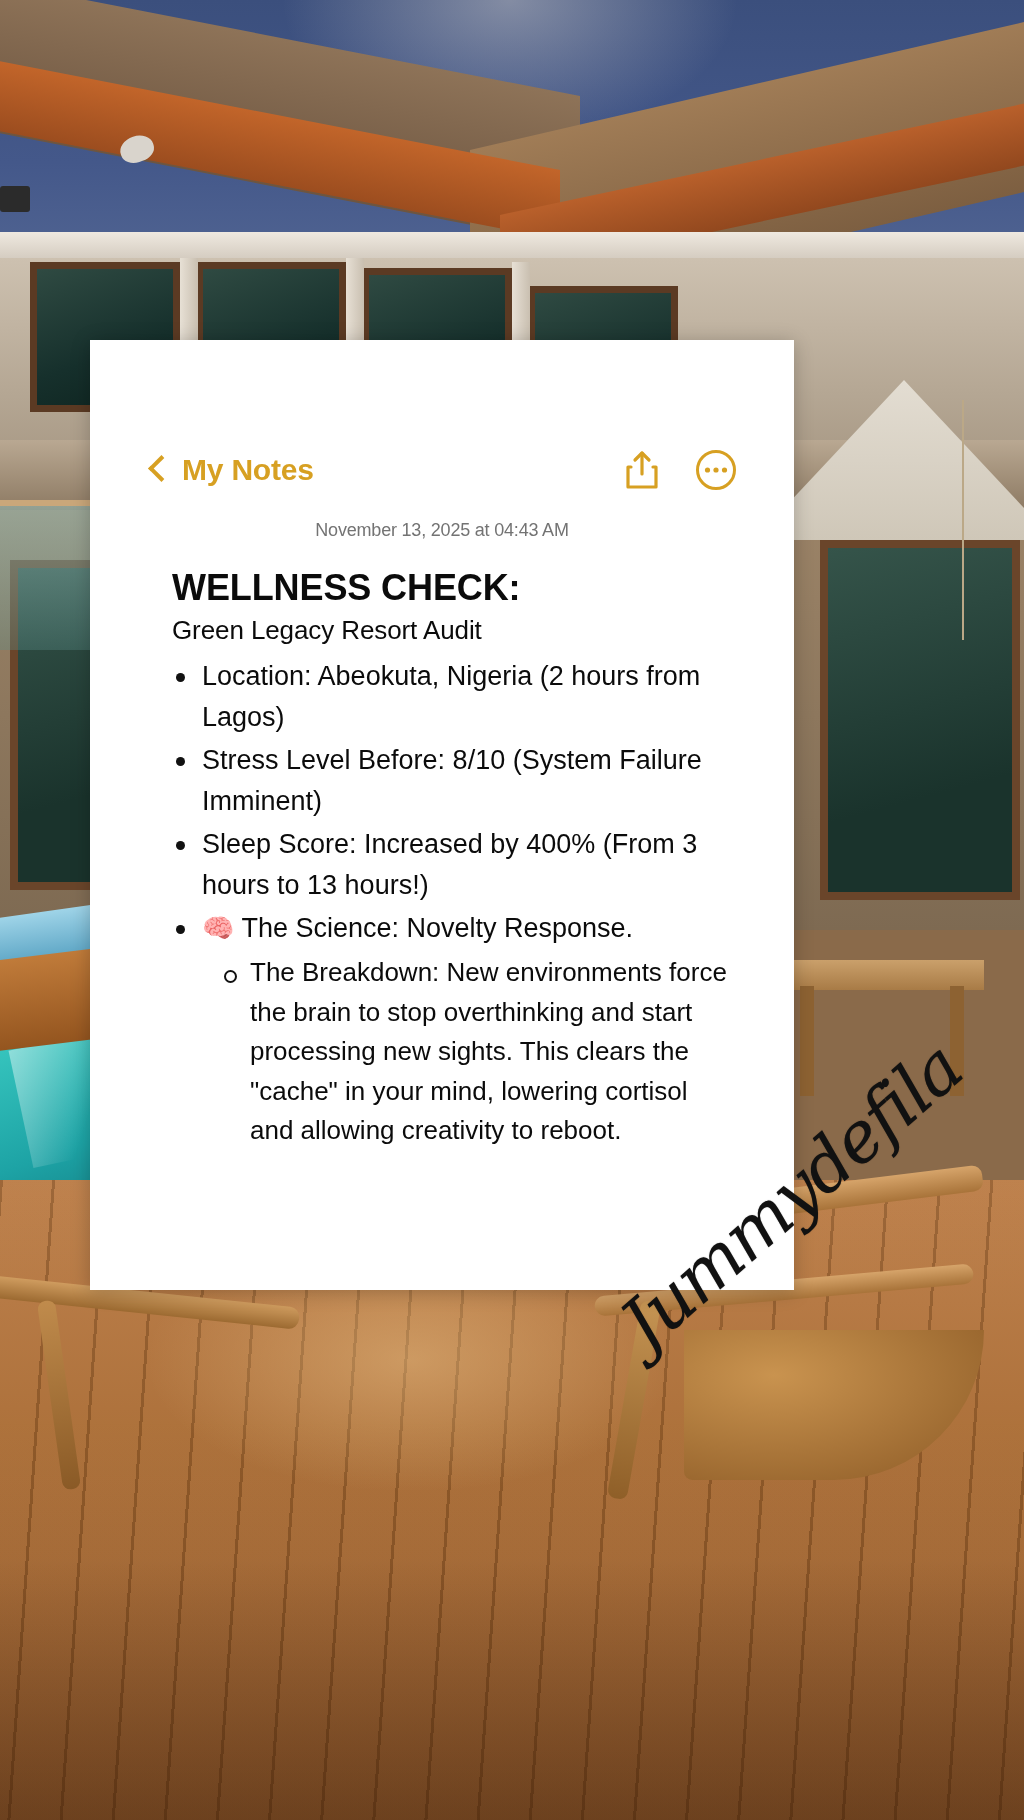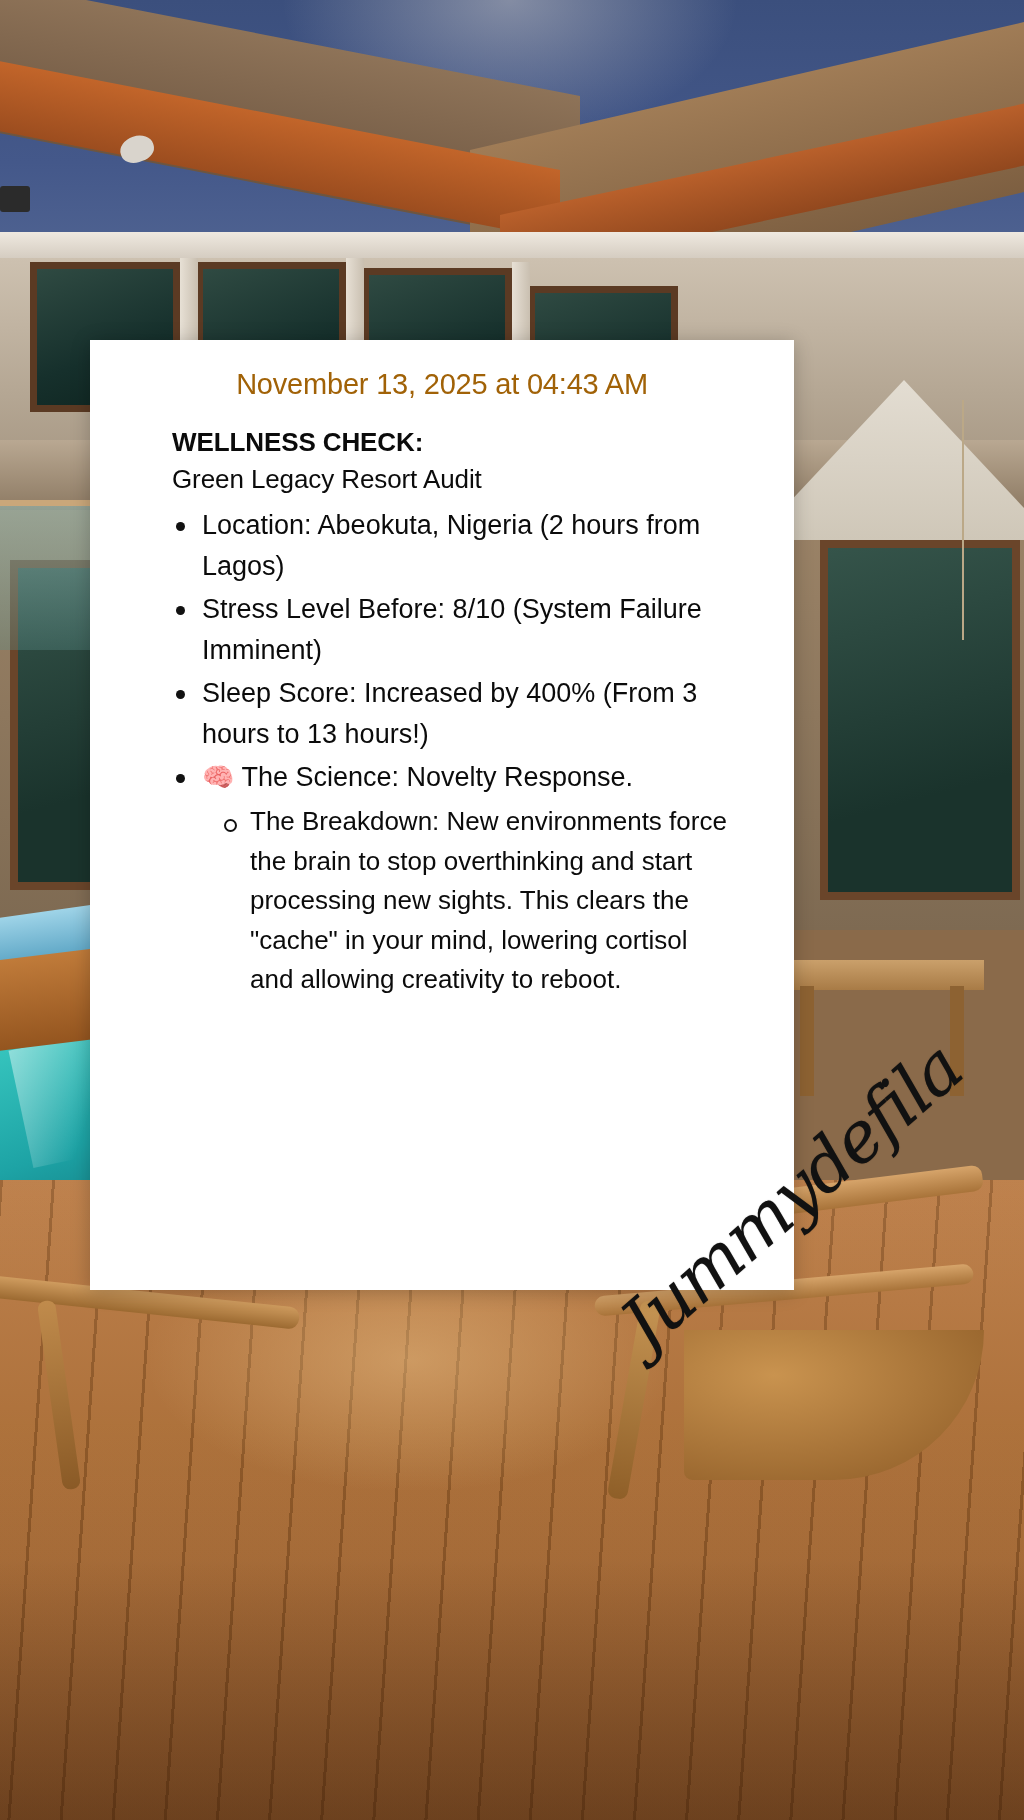--- a/index.html
+++ b/index.html
@@ -316,31 +316,31 @@
     align-items: center;
     gap: 30px;
   }
   .icon-btn {
     width: 44px; height: 44px;
     display: flex; align-items: center; justify-content: center;
     cursor: pointer;
   }
   .date-line {
     text-align: center;
-    font-size: 29px;
-    color: #a16207;
+    font-size: 18px;
+    color: #737373;
     margin-top: 28px;
     letter-spacing: -0.2px;
   }
   .note-body {
     padding: 26px 48px 0 48px;
     color: #0b0b0b;
   }
   .note-title {
-    font-size: 26px;
+    font-size: 36px;
     font-weight: bold;
     margin: 0 0 6px 34px;
     letter-spacing: -0.1px;
   }
   .note-subtitle {
     font-size: 26px;
     font-weight: normal;
     margin: 0 0 10px 34px;
     letter-spacing: -0.1px;
   }
@@ -461,20 +461,43 @@
       <div class="fg-leg"></div>
     </div>
     <div class="fg-chair-left">
       <div class="fgl-bar"></div>
       <div class="fgl-leg"></div>
     </div>
   </div>
 
   <div class="note-card">
 
+    <div class="note-header">
+      <div class="back-group">
+        <span class="chev"></span>
+        <span class="back-label">My Notes</span>
+      </div>
+      <div class="header-actions">
+        <span class="icon-btn">
+          <svg width="34" height="40" viewBox="0 0 34 40" fill="none">
+            <path d="M17 3 L17 24" stroke="#d7a022" stroke-width="3.2" stroke-linecap="round"></path>
+            <path d="M10 10 L17 3 L24 10" stroke="#d7a022" stroke-width="3.2" stroke-linecap="round" stroke-linejoin="round" fill="none"></path>
+            <path d="M6 17 L3 17 L3 37 L31 37 L31 17 L28 17" stroke="#d7a022" stroke-width="3.2" stroke-linecap="round" stroke-linejoin="round" fill="none"></path>
+          </svg>
+        </span>
+        <span class="icon-btn">
+          <svg width="42" height="42" viewBox="0 0 42 42" fill="none">
+            <circle cx="21" cy="21" r="18.5" stroke="#d7a022" stroke-width="3"></circle>
+            <circle cx="12.5" cy="21" r="2.6" fill="#d7a022"></circle>
+            <circle cx="21" cy="21" r="2.6" fill="#d7a022"></circle>
+            <circle cx="29.5" cy="21" r="2.6" fill="#d7a022"></circle>
+          </svg>
+        </span>
+      </div>
+    </div>
 
     <div class="date-line">November 13, 2025 at 04:43 AM</div>
 
     <div class="note-body">
       <div class="note-title">WELLNESS CHECK:</div>
       <div class="note-subtitle">Green Legacy Resort Audit</div>
 
       <ul class="lvl1">
         <li>
           <span>Location: Abeokuta, Nigeria (2 hours from Lagos)</span>

